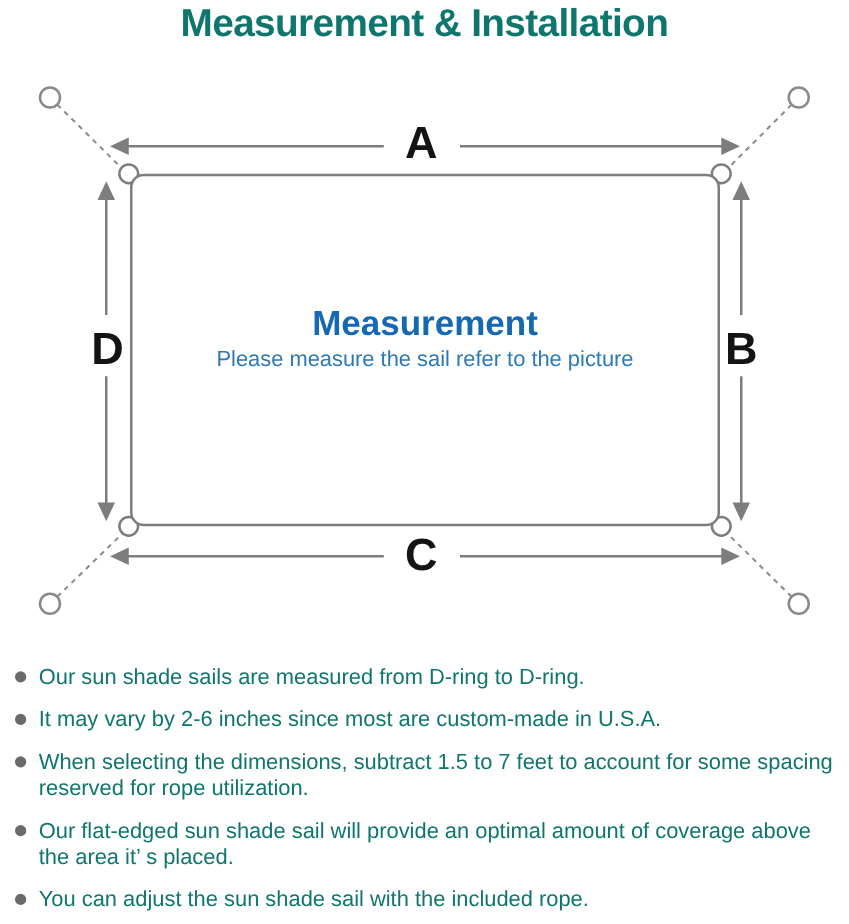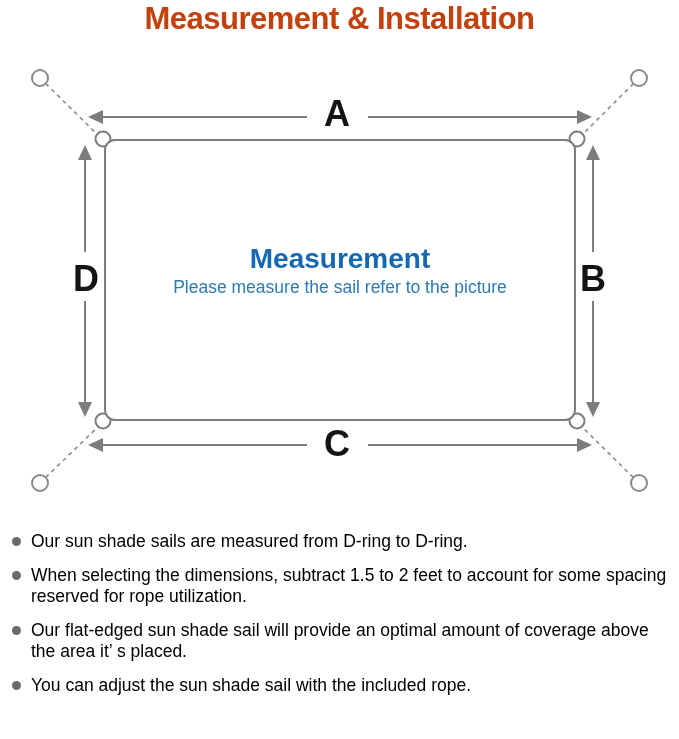--- a/index.html
+++ b/index.html
@@ -14,21 +14,21 @@
   .page-title {
     position: absolute;
     top: 1px;
     left: 0;
     width: 100%;
     margin: 0;
     text-align: center;
     font-size: 31px;
     font-weight: 700;
     letter-spacing: -0.5px;
-    color: #c2410c;
+    color: #0f766e;
   }
   .diagram-svg {
     position: absolute;
     top: 55px;
     left: 0;
   }
   .notes-list {
     position: absolute;
     top: 531px;
     left: 12px;
@@ -37,21 +37,21 @@
     padding: 0;
     list-style: none;
   }
   .notes-list li {
     display: flex;
     align-items: flex-start;
     gap: 10px;
     margin-bottom: 13px;
     font-size: 17.5px;
     line-height: 21px;
-    color: #000000;
+    color: #0f766e;
   }
   .bullet {
     flex: none;
     width: 9px;
     height: 9px;
     margin-top: 6px;
     border-radius: 50%;
     background: #6a6a6a;
   }
   .dim-letter {
@@ -140,21 +140,25 @@
     <text class="diagram-subheading-text" x="340" y="238" text-anchor="middle" fill="#2b7ab5">Please measure the sail refer to the picture</text>
   </svg>
 
   <ul class="notes-list">
     <li>
       <span class="bullet"></span>
       <span>Our sun shade sails are measured from D-ring to D-ring.</span>
     </li>
     <li>
       <span class="bullet"></span>
-      <span>When selecting the dimensions, subtract 1.5 to 2 feet to account for some spacing reserved for rope utilization.</span>
+      <span>It may vary by 2-6 inches since most are custom-made in U.S.A.</span>
+    </li>
+    <li>
+      <span class="bullet"></span>
+      <span>When selecting the dimensions, subtract 1.5 to 7 feet to account for some spacing reserved for rope utilization.</span>
     </li>
     <li>
       <span class="bullet"></span>
       <span>Our flat-edged sun shade sail will provide an optimal amount of coverage above the area it’ s placed.</span>
     </li>
     <li>
       <span class="bullet"></span>
       <span>You can adjust the sun shade sail with the included rope.</span>
     </li>
   </ul>

